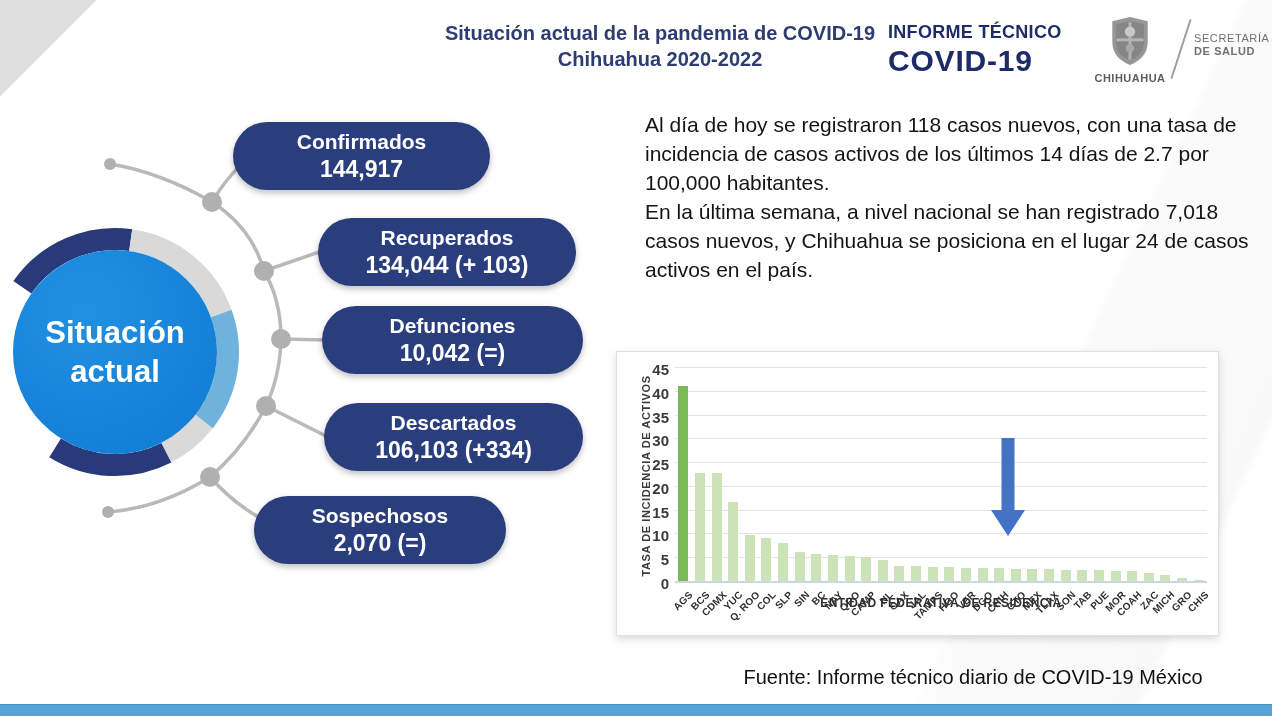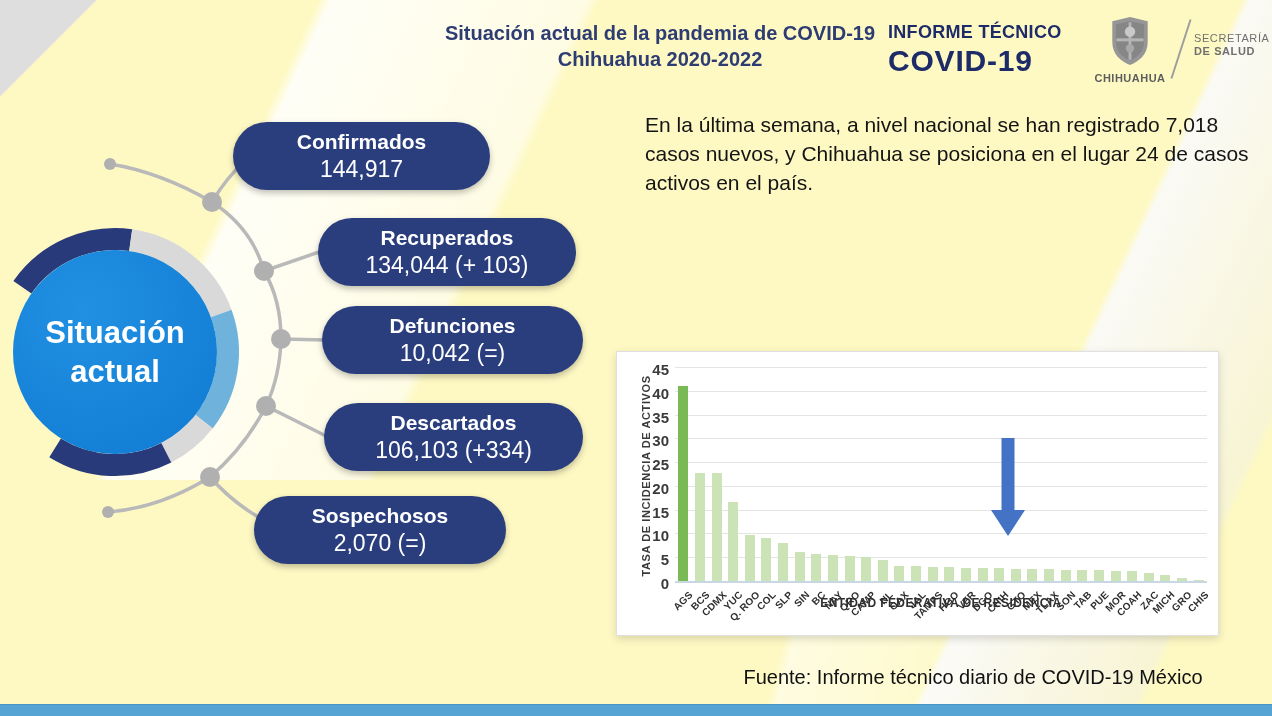--- a/index.html
+++ b/index.html
@@ -1,17 +1,17 @@
 <!DOCTYPE html>
 <html><head>
 <meta charset="utf-8">
 <style>
   html,body{margin:0;padding:0;background:#d8d8d8;}
   .slide{position:relative;width:1272px;height:716px;overflow:hidden;
-         background:#fef9c3;font-family:"Liberation Sans",sans-serif;}
+         background:#ffffff;font-family:"Liberation Sans",sans-serif;}
   
   .ribbon{position:absolute;pointer-events:none;}
   .ribbon-a{left:-200px;top:-40px;width:1100px;height:520px;
     background:linear-gradient(115deg,rgba(255,255,255,0) 40%,rgba(255,255,255,.85) 41%,rgba(255,255,255,.55) 60%,rgba(255,255,255,0) 61%);}
   .ribbon-b{left:0;top:0;width:160px;height:120px;
     background:linear-gradient(135deg,#dedede 0 34%,rgba(222,222,222,0) 35%);}
   .ribbon-c{right:-120px;top:-60px;width:520px;height:780px;
     background:linear-gradient(115deg,rgba(255,255,255,0) 45%,rgba(250,250,250,.9) 46%,rgba(238,238,238,.4) 70%,rgba(238,238,238,0) 71%);}
   .ribbon-d{left:300px;bottom:0;width:900px;height:260px;
     background:linear-gradient(105deg,rgba(255,255,255,0) 55%,rgba(255,255,255,.5) 56%,rgba(255,255,255,0) 80%);}
@@ -32,21 +32,21 @@
   
   .diagram-svg{position:absolute;left:0;top:0;width:640px;height:716px;}
   .hub{position:absolute;left:13px;top:250px;width:204px;height:204px;border-radius:50%;
     background:radial-gradient(circle at 35% 30%, #2190e2, #0f7ad2);
     display:flex;flex-direction:column;align-items:center;justify-content:center;
     color:#fff;font-weight:800;font-size:31px;line-height:39px;}
   .pill{position:absolute;background:#2a3e7e;border-radius:36px;color:#fff;
     display:flex;flex-direction:column;align-items:center;justify-content:center;
     box-shadow:0 3px 6px rgba(0,0,0,.25);}
   .pill .lab{font-size:21px;font-weight:800;line-height:26px;}
-  .pill .val{font-size:23px;font-weight:400;line-height:28px;}
+  .pill .val{font-size:23px;font-weight:700;line-height:28px;}
   .pill-1{left:233px;top:122px;width:257px;height:68px;}
   .pill-2{left:318px;top:218px;width:258px;height:68px;}
   .pill-3{left:322px;top:306px;width:261px;height:68px;}
   .pill-4{left:324px;top:403px;width:259px;height:68px;}
   .pill-5{left:254px;top:496px;width:252px;height:68px;}
 
   
   .summary{position:absolute;left:645px;top:110px;width:614px;
     font-size:21px;color:#141414;line-height:29px;}
   .summary p{margin:0;}
@@ -168,20 +168,21 @@
   <div class="pill pill-4">
     <div class="lab">Descartados</div>
     <div class="val">106,103 (+334)</div>
   </div>
   <div class="pill pill-5">
     <div class="lab">Sospechosos</div>
     <div class="val">2,070 (=)</div>
   </div>
 
   <div class="summary">
+    <p>Al día de hoy se registraron 118 casos nuevos, con una tasa de incidencia de casos activos de los últimos 14 días de 2.7 por 100,000 habitantes.</p>
     <p>En la última semana, a nivel nacional se han registrado 7,018 casos nuevos, y Chihuahua se posiciona en el lugar 24 de casos activos en el país.</p>
   </div>
 
   <div class="chart-card">
     <div class="y-title">TASA DE INCIDENCIA DE ACTIVOS</div>
     <div class="plot" id="plot">
         <div class="gridline base" style="top: 214px;"></div>
         <div class="ytick" style="top: 208px;">0</div>
         <div class="gridline" style="top: 190.222px;"></div>
         <div class="ytick" style="top: 184.222px;">5</div>

